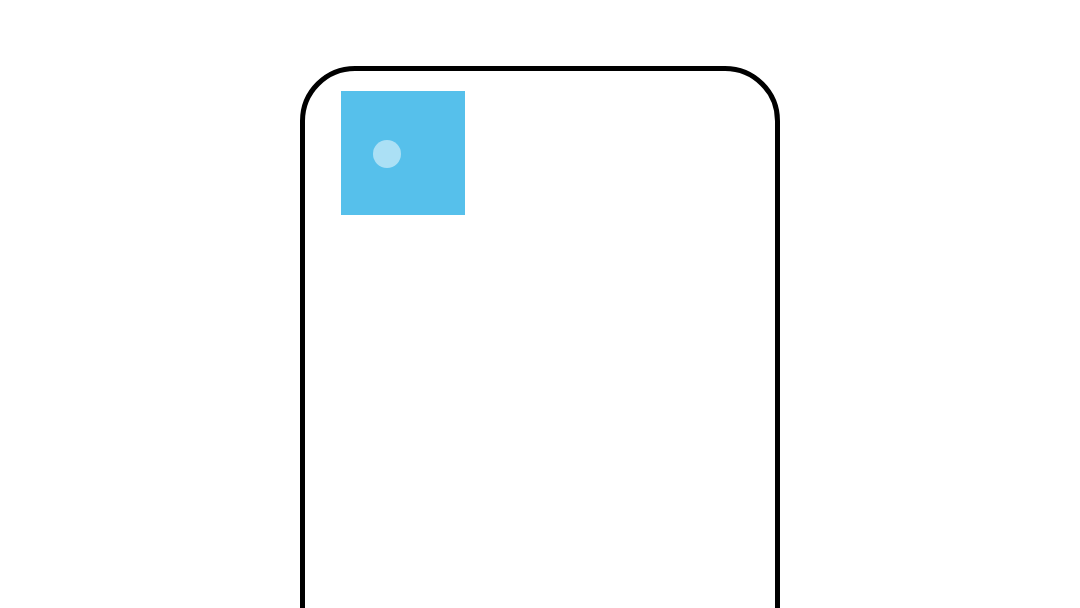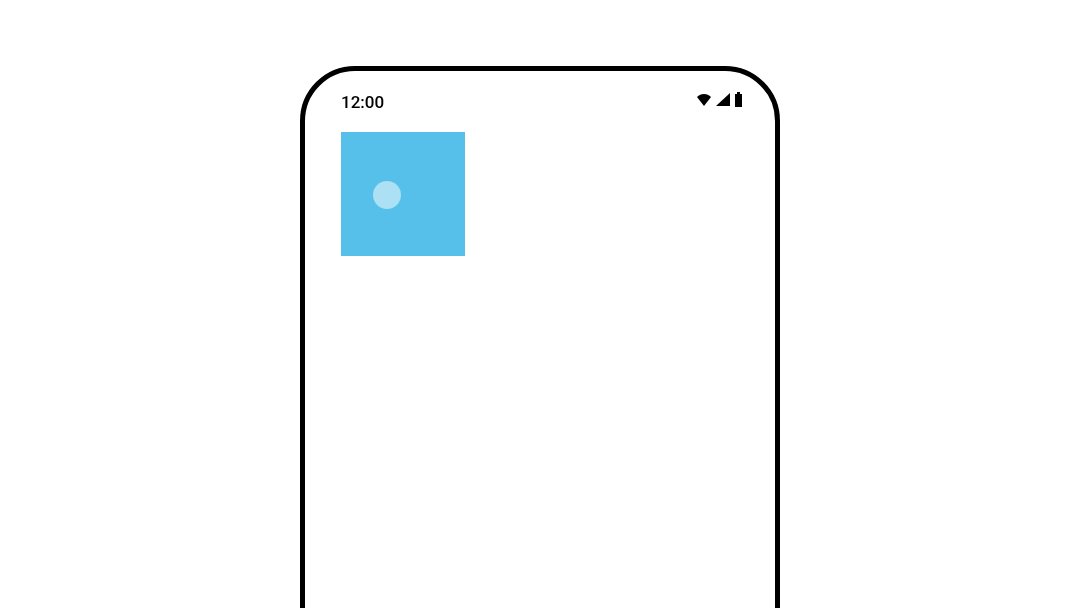--- a/index.html
+++ b/index.html
@@ -67,40 +67,19 @@
       width: 28px;
       height: 28px;
       border-radius: 50%;
       background: rgba(255, 255, 255, 0.5);
     }
   </style>
 </head>
 <body>
 
 <div class="device-frame">
-  <div class="status-bar">
-    <span class="time">12:00</span>
-    <div class="status-icons">
-      <span>
-        <svg width="18" height="16" viewBox="0 0 18 16">
-          <path d="M 9 14 L 2 5 C 4 3 6 2 9 2 C 12 2 14 3 16 5 Z" fill="#000000"></path>
-        </svg>
-      </span>
-      <span>
-        <svg width="17" height="16" viewBox="0 0 17 16">
-          <path d="M 1 14 L 15 14 L 15 1 Z" fill="#000000"></path>
-        </svg>
-      </span>
-      <span>
-        <svg width="9" height="16" viewBox="0 0 9 16">
-          <rect x="1" y="2" width="7" height="13" fill="#000000"></rect>
-          <rect x="3" y="0" width="3" height="2" fill="#000000"></rect>
-        </svg>
-      </span>
-    </div>
-  </div>
 
   <div class="app-content">
     <div class="blue-box">
       <div class="ripple-dot"></div>
     </div>
   </div>
 </div>
 
 </body></html>

